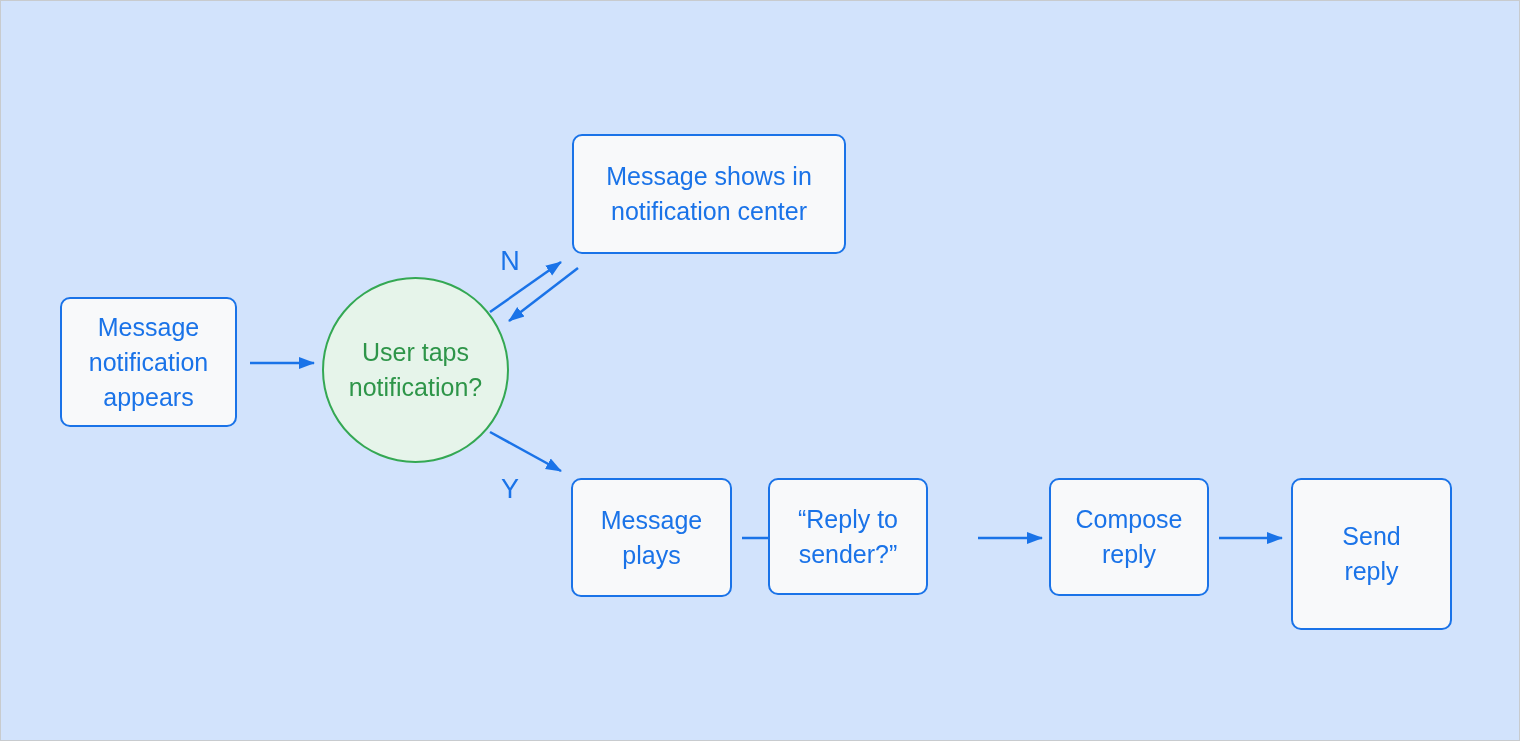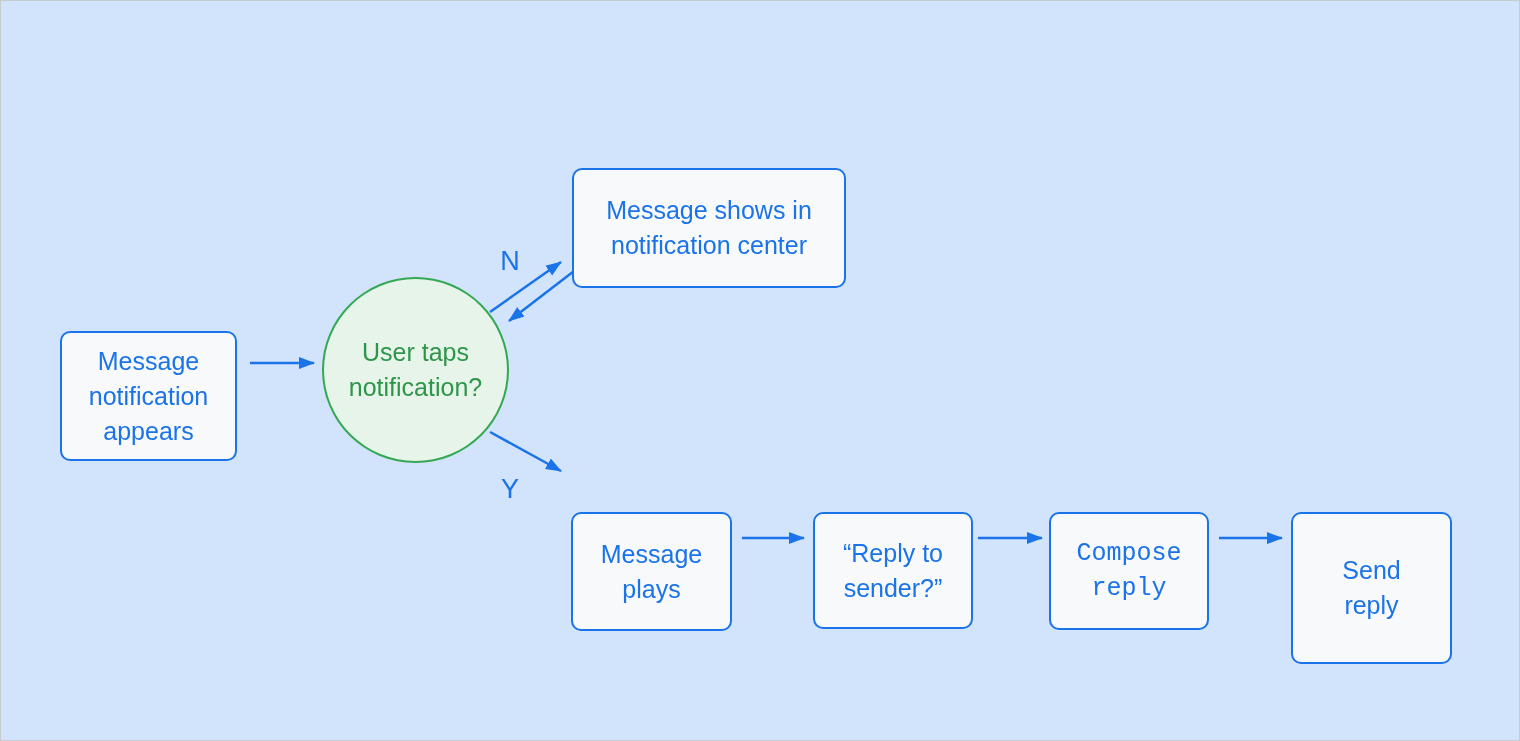--- a/index.html
+++ b/index.html
@@ -32,34 +32,33 @@
     text-align: center;
     white-space: pre-line;
     font-size: 25px;
     line-height: 35px;
   }
   .node.process {
     background: #F8F9FA;
     border: 2px solid #1A73E8;
     border-radius: 10px;
     color: #1A73E8;
-    margin-top: 34px;
   }
   .node.decision {
     background: #E6F4EA;
     border: 2px solid #34A853;
     border-radius: 50%;
     color: #2E9549;
   }
   #node-start            { left: 59px;   top: 296px; width: 177px; height: 130px; }
   #node-decision         { left: 321px;  top: 276px; width: 187px; height: 186px; }
   #node-notif-center     { left: 571px;  top: 133px; width: 274px; height: 120px; }
   #node-message-plays    { left: 570px;  top: 477px; width: 161px; height: 119px; }
-  #node-reply-to-sender  { left: 812px;  top: 477px; width: 160px; height: 117px; }
-  #node-compose-reply    { left: 1048px; top: 477px; width: 160px; height: 118px; font-family: Liberation Mono, monospace; }
+  #node-reply-to-sender  { left: 767px;  top: 477px; width: 160px; height: 117px; }
+  #node-compose-reply    { left: 1048px; top: 477px; width: 160px; height: 118px; }
   #node-send-reply       { left: 1290px; top: 477px; width: 161px; height: 152px; }
   .edge-label {
     position: absolute;
     color: #1A73E8;
     font-size: 27px;
     line-height: 30px;
     width: 34px;
     text-align: center;
   }
   #label-n { left: 492px; top: 245px; }

